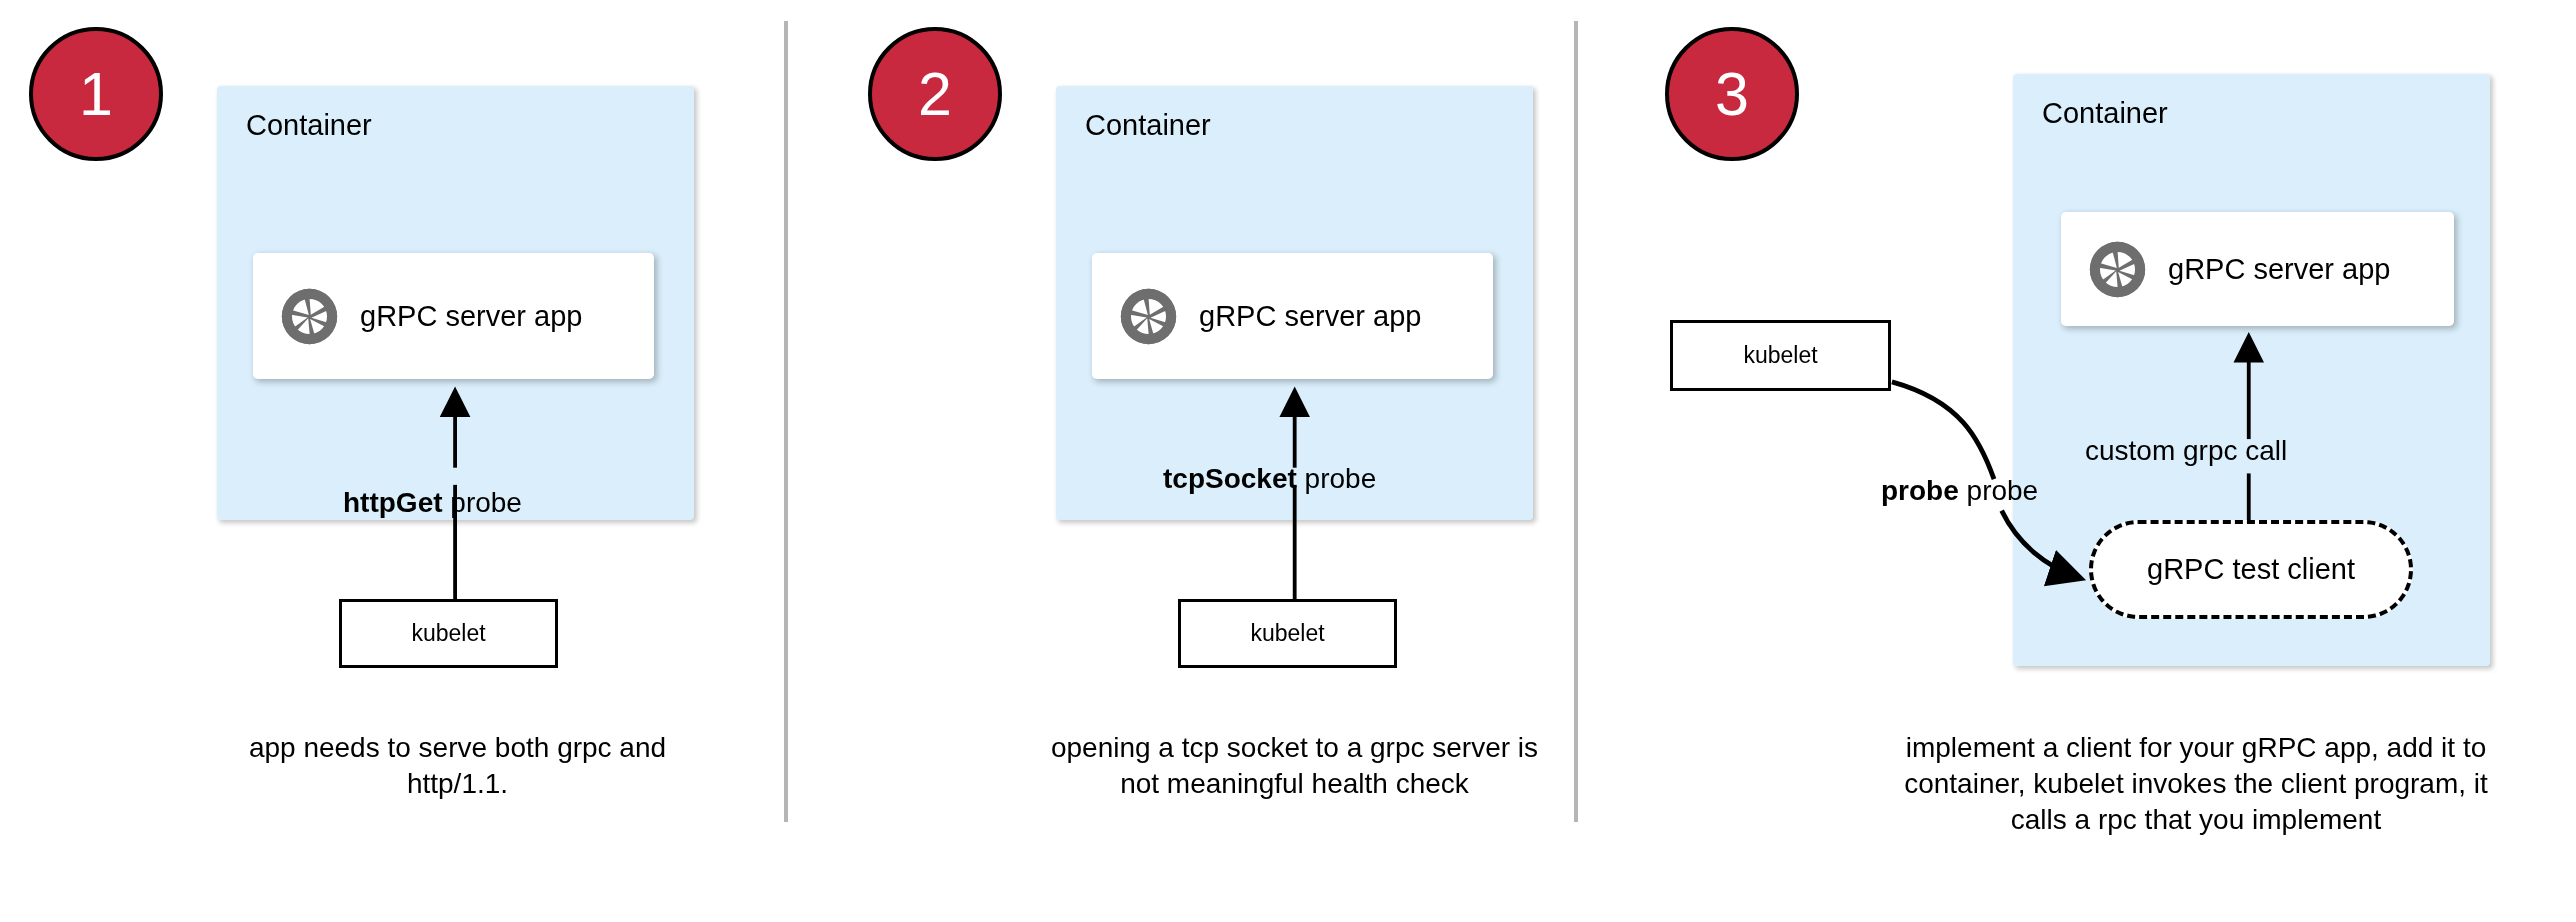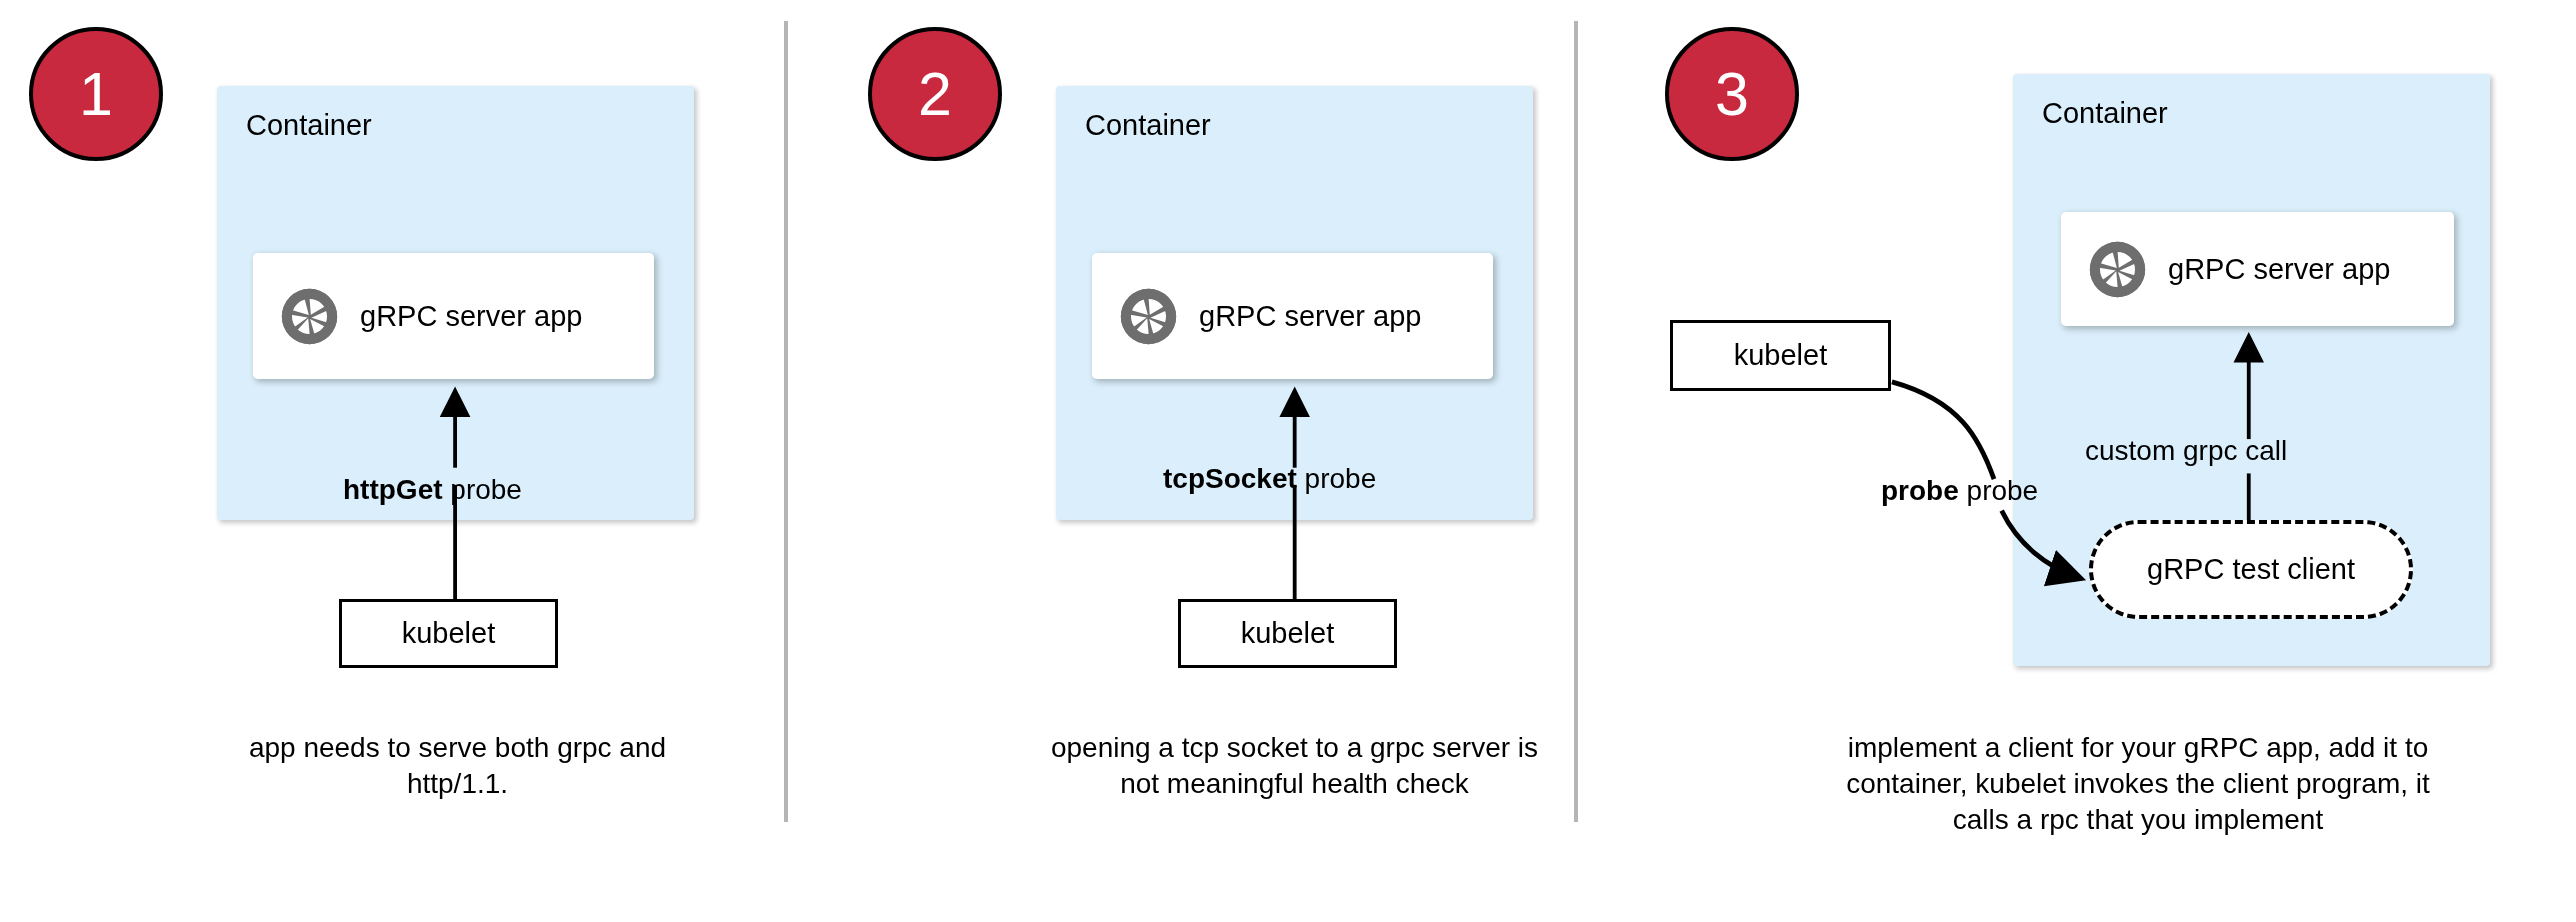--- a/index.html
+++ b/index.html
@@ -70,21 +70,21 @@
     white-space:nowrap;
   }
 
   
   .plain-box{
     position:absolute;
     background:#ffffff;
     border:3.8px solid #000000;
     box-sizing:border-box;
     display:flex;align-items:center;justify-content:center;
-    font-size:29px;
+    font-size:23px;
     white-space:nowrap;
   }
 
   
   .dashed-pill{
     position:absolute;
     background:#ffffff;
     border:4.8px dashed #000000;
     border-radius:67px;
     box-sizing:border-box;
@@ -152,21 +152,21 @@
   <svg class="connector" style="left:0;top:0;width:2576px;height:923px;" viewBox="0 0 2700 967" width="2576" height="923">
     <defs>
       <marker id="arrowhead" markerWidth="10" markerHeight="10" refX="6.2" refY="4" orient="auto" markerUnits="strokeWidth">
         <path d="M0,0 L0,8 L8,4 z" fill="#000000"></path>
       </marker>
     </defs>
     <line x1="477" y1="630" x2="477" y2="508" stroke="#000" stroke-width="4"></line>
     <line x1="477" y1="490" x2="477" y2="412" stroke="#000" stroke-width="4" marker-end="url(#arrowhead)"></line>
   </svg>
 
-  <div class="edge-label" style="left:343px;top:476px;">
+  <div class="edge-label" style="left:343px;top:489px;">
     <b>httpGet</b><span> probe</span>
   </div>
 
   <div class="plain-box" style="left:339px;top:599px;width:219px;height:69px;">
     <span>kubelet</span>
   </div>
 
   <div class="caption" style="left:224px;top:730px;width:467px;">app needs to serve both grpc and http/1.1.</div>
 
   <div class="divider" style="left:784px;top:21px;height:801px;"></div>
@@ -253,16 +253,16 @@
     <line x1="2357" y1="548" x2="2357" y2="496" stroke="#000" stroke-width="4"></line>
     <line x1="2357" y1="460" x2="2357" y2="355" stroke="#000" stroke-width="4" marker-end="url(#arrowhead)"></line>
   </svg>
 
   <div class="edge-label" style="left:2085px;top:437px;">custom grpc call</div>
 
   <div class="dashed-pill" style="left:2089px;top:520px;width:324px;height:99px;">
     <span>gRPC test client</span>
   </div>
 
-  <div class="caption" style="left:1823px;top:730px;width:630px;">implement a client for your gRPC app, add it to container, kubelet invokes the client program, it calls a rpc that you implement</div>
+  <div class="caption" style="left:1881px;top:730px;width:630px;">implement a client for your gRPC app, add it to container, kubelet invokes the client program, it calls a rpc that you implement</div>
 
 </div>
 
 
 </body></html>

